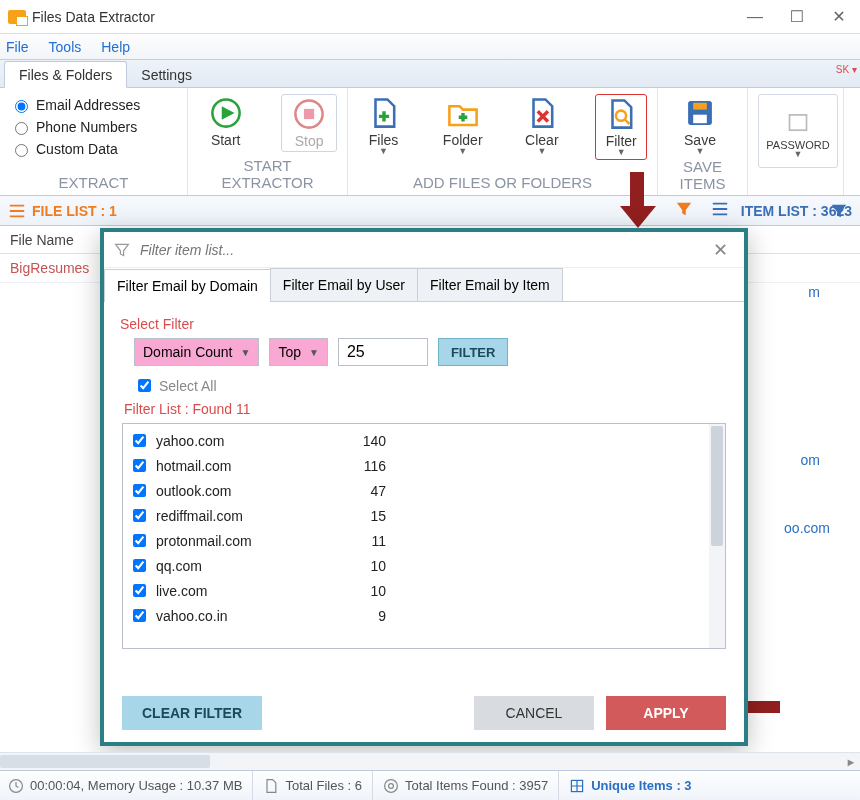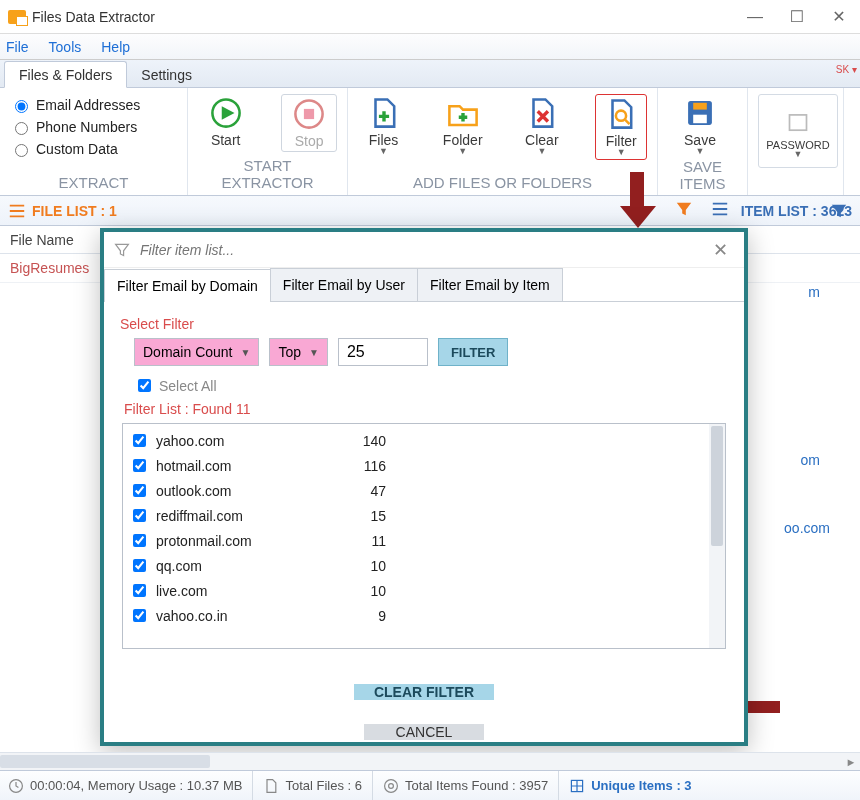--- a/index.html
+++ b/index.html
@@ -74,21 +74,21 @@
   .selall { margin:10px 0 6px 14px; display:flex; align-items:center; font-size:14px; color:#888;}
   .selall input { margin-right:8px; }
   .listbox { border:1px solid #b9c0ca; margin:4px 2px 0; height:226px; overflow:hidden; position:relative; background:#fff;}
   .listbox .rows { position:absolute; left:6px; right:18px; top:4px; }
   .lrow { display:flex; align-items:center; height:25px; font-size:14px; color:#222;}
   .lrow input { margin-right:10px; }
   .lrow .dom { width:170px; }
   .lrow .cnt { width:60px; text-align:right; }
   .listbox .scrollbar { position:absolute; right:0; top:0; bottom:0; width:16px; background:#f2f4f7; }
   .listbox .scrollbar .th { position:absolute; top:2px; left:2px; right:2px; height:120px; background:#cdd3db; border-radius:2px;}
-  .dlg-footer { height:58px; display:flex; align-items:center; padding:0 18px; gap:12px;flex-direction:column;}
+  .dlg-footer { height:58px; display:flex; align-items:center; padding:0 18px; gap:12px;}
   .btn { height:34px; padding:0 20px; font-size:14px; border:none; cursor:pointer; }
   .btn-clear { background:#a6d6e8; color:#1c4a5c; font-weight:600;}
   .spacer { flex:1; }
   .btn-cancel { background:#d8dce1; color:#333; width:120px;}
   .btn-apply { background:#d25a5a; color:#fff; width:120px; font-weight:600;}
 
   .funnel { position:absolute; right:12px; top:202px; color:#3a6fb5; }
   .funnel svg, .mini-funnel svg { width:18px; height:18px; }
   .mini-funnel { color:#f07c1f; margin-left:auto; margin-right:12px;}
   .mini-list { color:#3a6fb5; margin-right:6px; }

